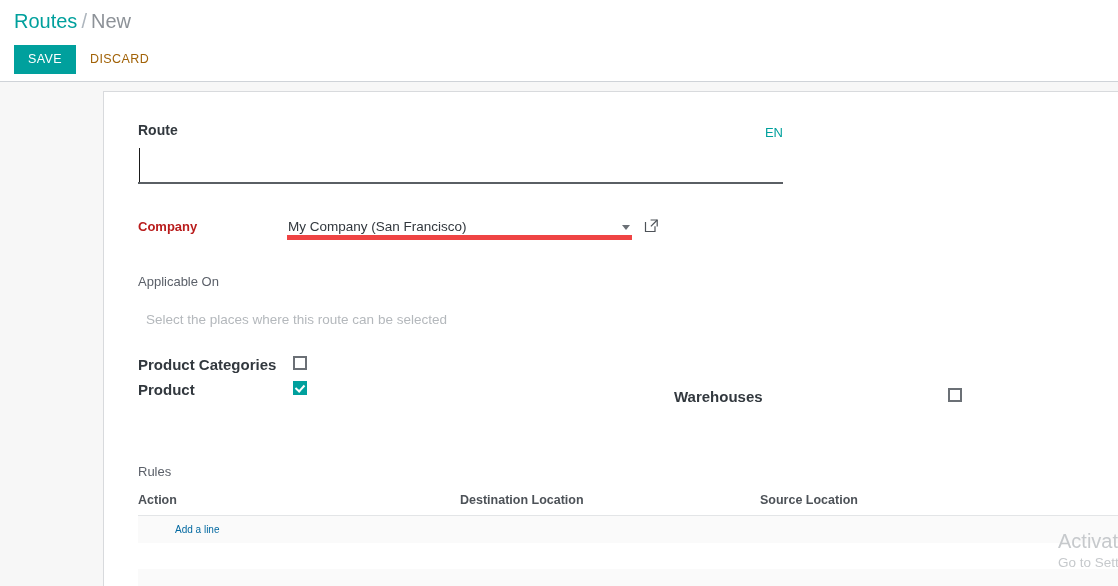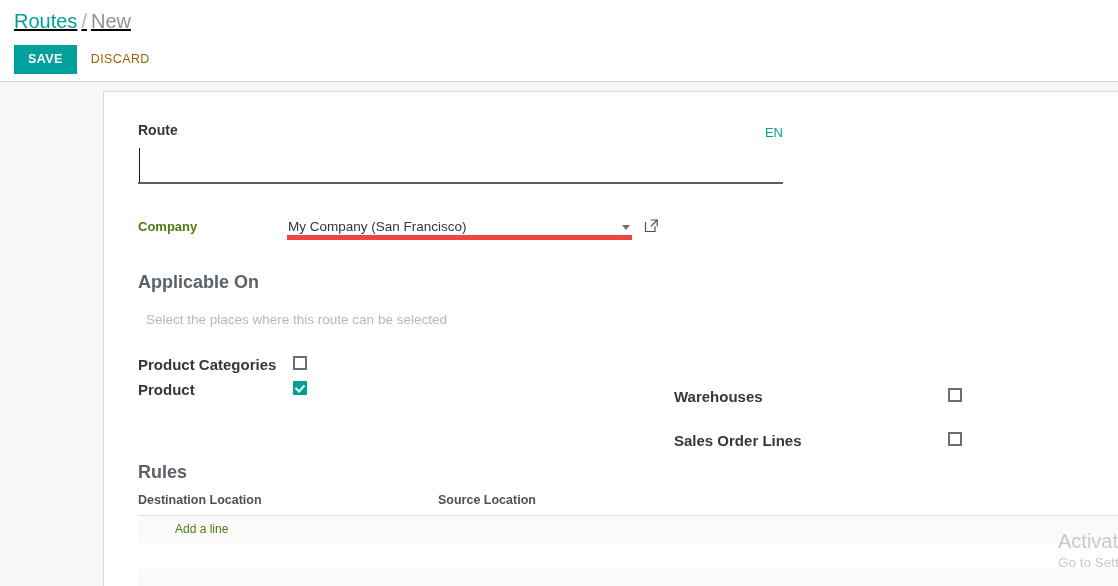--- a/index.html
+++ b/index.html
@@ -29,21 +29,20 @@
     background: #ffffff;
     border-bottom: 1px solid #cfd3d8;
   }
 
   .breadcrumb {
     position: absolute;
     left: 14px; top: 8px;
     font-size: 20px;
     line-height: 26px;
     white-space: nowrap;
-    text-decoration: underline;
   }
   .breadcrumb .crumb-link {
     color: #00a09d;
     cursor: pointer;
   }
   .breadcrumb .crumb-sep {
     color: #adb5bd;
     margin: 0 4px;
   }
   .breadcrumb .crumb-current {
@@ -55,21 +54,21 @@
     left: 14px; top: 45px;
     display: flex;
     align-items: center;
   }
   .btn-save {
     background: #00a09d;
     color: #ffffff;
     border: none;
     font-family: "Liberation Sans", sans-serif;
     font-size: 12.5px;
-    font-weight: bold;
+    font-weight: normal;
     letter-spacing: 0.4px;
     padding: 6px 14px 7px 14px;
     height: 29px;
     line-height: 14px;
     cursor: pointer;
   }
   .btn-discard {
     background: transparent;
     color: #a16207;
     border: none;
@@ -162,21 +161,21 @@
     position: absolute;
     left: 34px; top: 124px;
     width: 645px;
     height: 24px;
   }
   .company-label {
     position: absolute;
     left: 0; top: 3px;
     font-size: 13px;
     font-weight: bold;
-    color: #4d7c0f;
+    color: #b91c1c;
     line-height: 16px;
   }
   .company-field {
     position: absolute;
     left: 149px; top: 0;
     width: 345px;
     height: 24px;
     border-bottom: 5px solid #ef4444;
   }
   .company-value {
@@ -199,24 +198,24 @@
   .ext-link {
     position: absolute;
     left: 506px; top: 2px;
     width: 15px; height: 15px;
     cursor: pointer;
   }
   .ext-link svg { display: block; }
 
   
   .section-title {
-    font-size: 18px;
+    font-size: 13px;
     color: #5b6069;
     line-height: 24px;
-    font-weight: bold;
+    font-weight: normal;
     margin: 0;
   }
   .section-sub {
     font-size: 13.5px;
     color: #b4b8bc;
     line-height: 18px;
     margin: 8px;
   }
 
   .applicable-heading {
@@ -297,22 +296,22 @@
   .th-source { width: 322px; }
   .th-dest   { width: 300px; }
 
   .rules-addrow {
     display: flex;
     align-items: center;
     height: 27px;
     background: #fafafa;
   }
   .add-a-line {
-    font-size: 12px;
-    color: #4d7c0f;
+    font-size: 10px;
+    color: #0369a1;
     padding-left: 37px;
     cursor: pointer;
     line-height: 17px;
   }
 
   .bottom-strip {
     position: absolute;
     left: 34px; top: 477px;
     width: 981px;
     height: 18px;
@@ -403,31 +402,28 @@
 
       </div>
 
       <div class="chk-col-right">
 
         <div class="chk-row spaced">
           <span class="chk-label">Warehouses</span>
           <span class="chk-box"></span>
         </div>
 
-        <div class="chk-row">
-          <span class="chk-label">Sales Order Lines</span>
-          <span class="chk-box"></span>
-        </div>
 
       </div>
 
       <h2 class="section-title rules-heading">Rules</h2>
 
       <div class="rules-table">
         <div class="rules-head">
+          <div class="th th-action">Action</div>
           <div class="th th-dest">Destination Location</div>
           <div class="th th-source">Source Location</div>
         </div>
         <div class="rules-addrow">
           <span class="add-a-line">Add a line</span>
         </div>
       </div>
 
       <div class="bottom-strip"></div>
 

